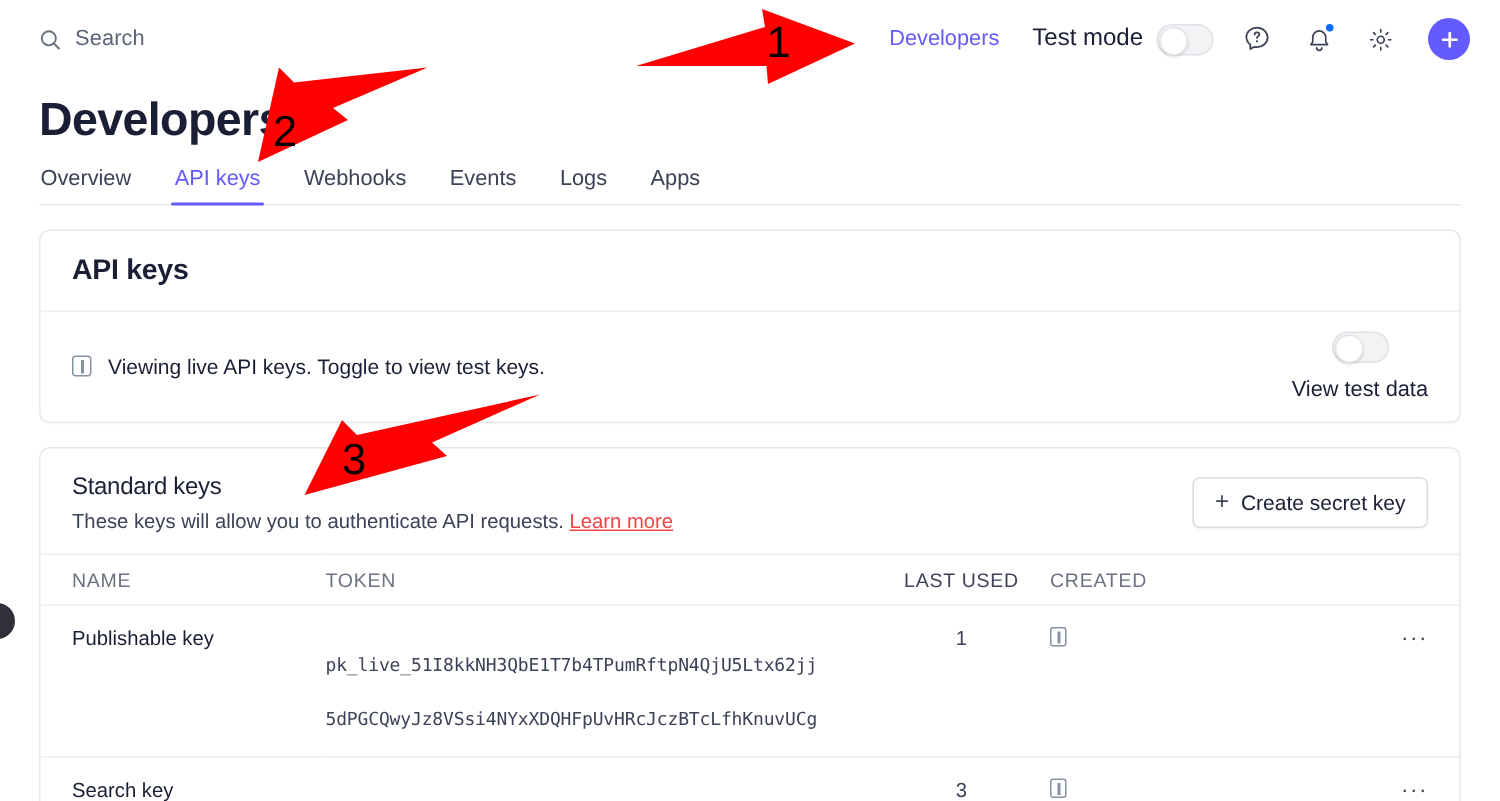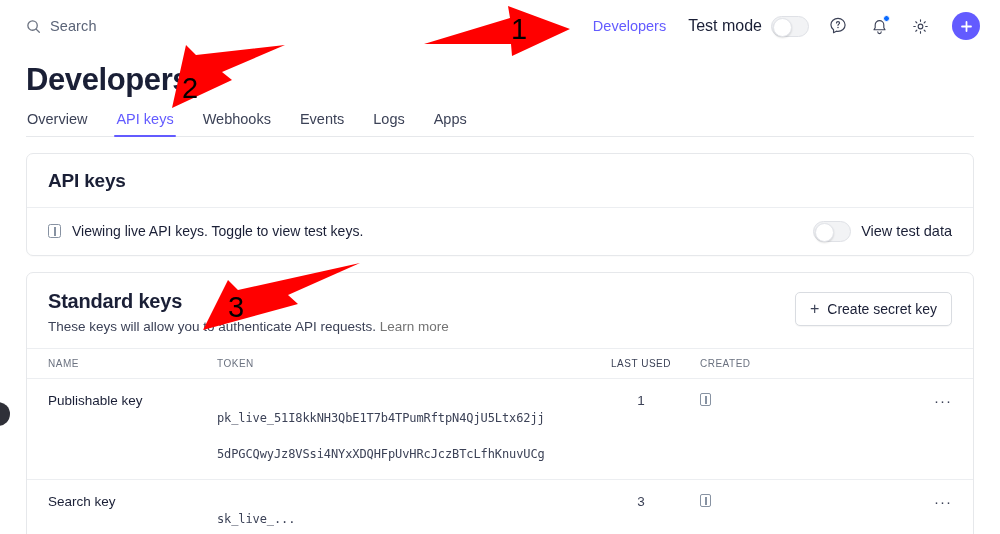--- a/index.html
+++ b/index.html
@@ -190,36 +190,37 @@
     position: absolute;
     left: 5px; top: 2px;
     width: 2px; height: 9px;
     background: #8792a2;
   }
   .row-right {
     margin-left: auto;
     display: flex;
     align-items: center;
     gap: 10px;
+    flex-direction: column;
   }
   .row-right .tlabel { font-size: 14.5px; color: #1a1f36; white-space: nowrap; }
 
   
   .sk-head {
     display: flex;
     align-items: flex-start;
     padding: 17px 21px 14px 21px;
   }
-  .sk-title { font-size: 20px; font-weight: bold; letter-spacing: -.2px; }
+  .sk-title { font-size: 16px; font-weight: normal; letter-spacing: -.2px; }
   .sk-sub {
     font-size: 13.5px;
     color: #3c4257;
     margin-top: 6px;
   }
-  .sk-sub .inline-link { color: #737373; cursor: pointer; }
+  .sk-sub .inline-link { color: #ef4444; cursor: pointer; text-decoration: underline; }
 
   .create-btn {
     margin-left: auto;
     display: flex;
     align-items: center;
     gap: 8px;
     border: 1px solid #d9dce1;
     border-radius: 5px;
     background: #fff;
     padding: 8px 14px;
@@ -230,21 +231,21 @@
     white-space: nowrap;
     flex: none;
     margin-top: 2px;
   }
   .create-btn .pl { font-size: 16px; line-height: 1; color: #3c4257; }
 
   
   table { width: 100%; border-collapse: collapse; }
   thead th {
     text-align: left;
-    font-size: 10px;
+    font-size: 13px;
     font-weight: normal;
     letter-spacing: .5px;
     color: #6b7280;
     padding: 9px 0 9px 0;
     border-top: 1px solid #eceef1;
     border-bottom: 1px solid #eceef1;
   }
   thead th:first-child { padding-left: 21px; }
 
   tbody td {

